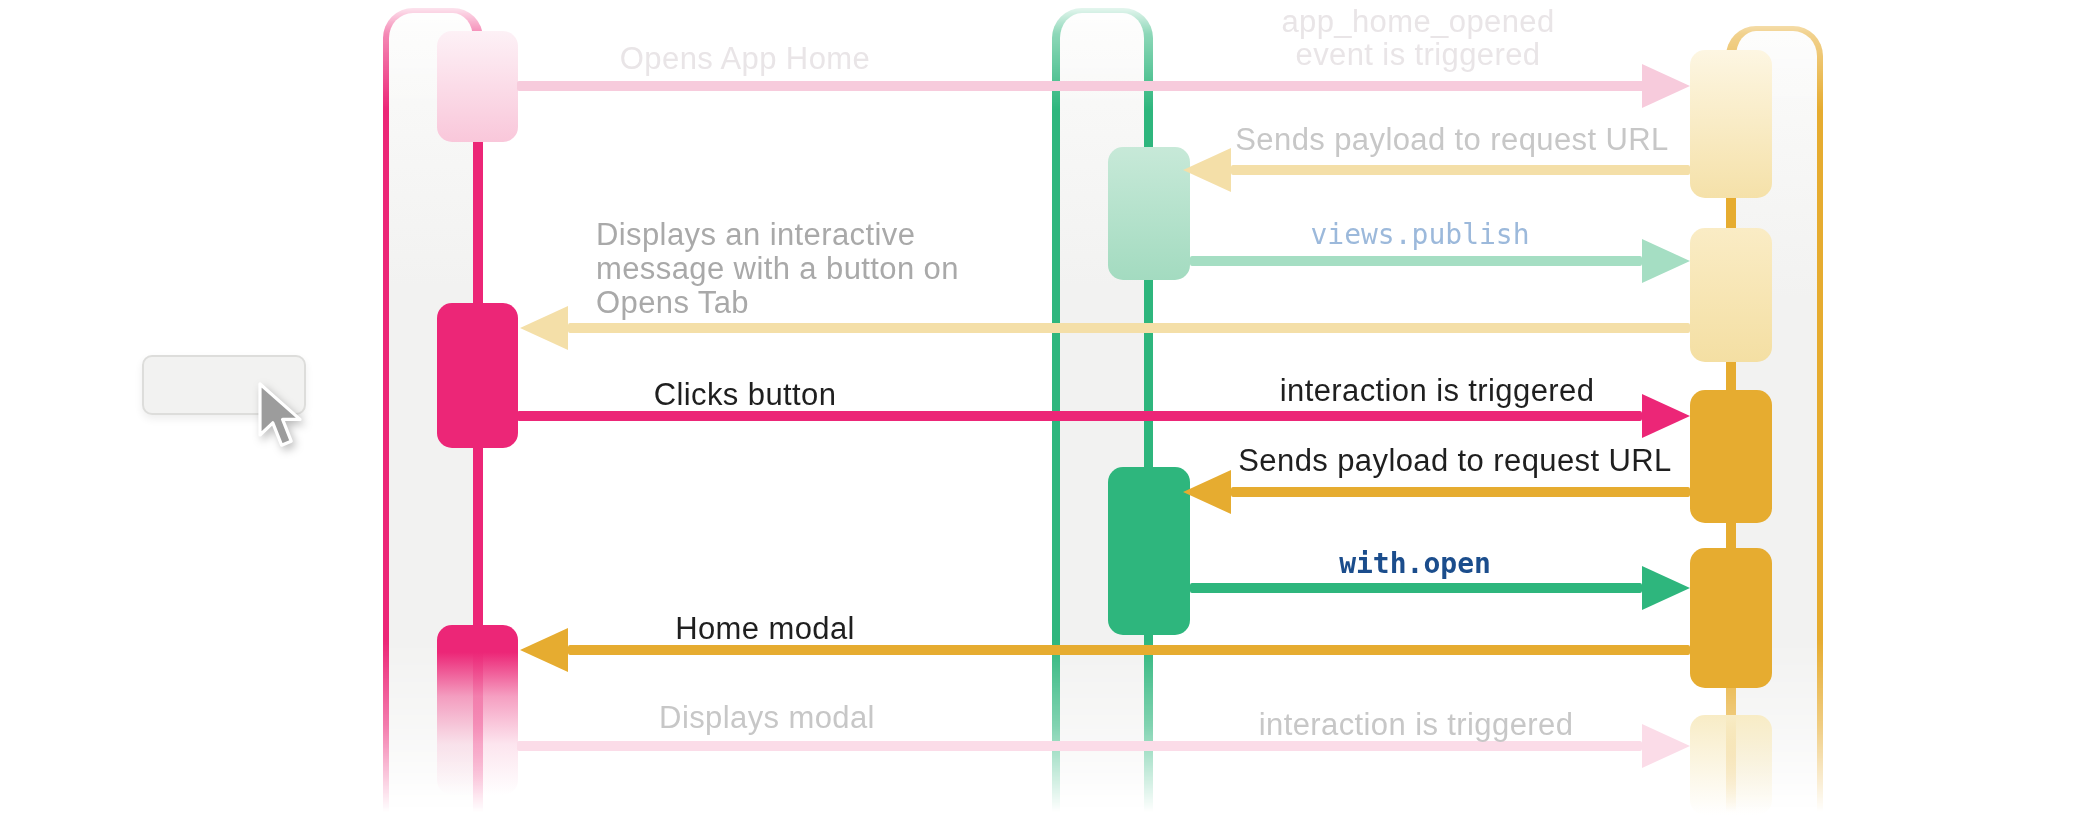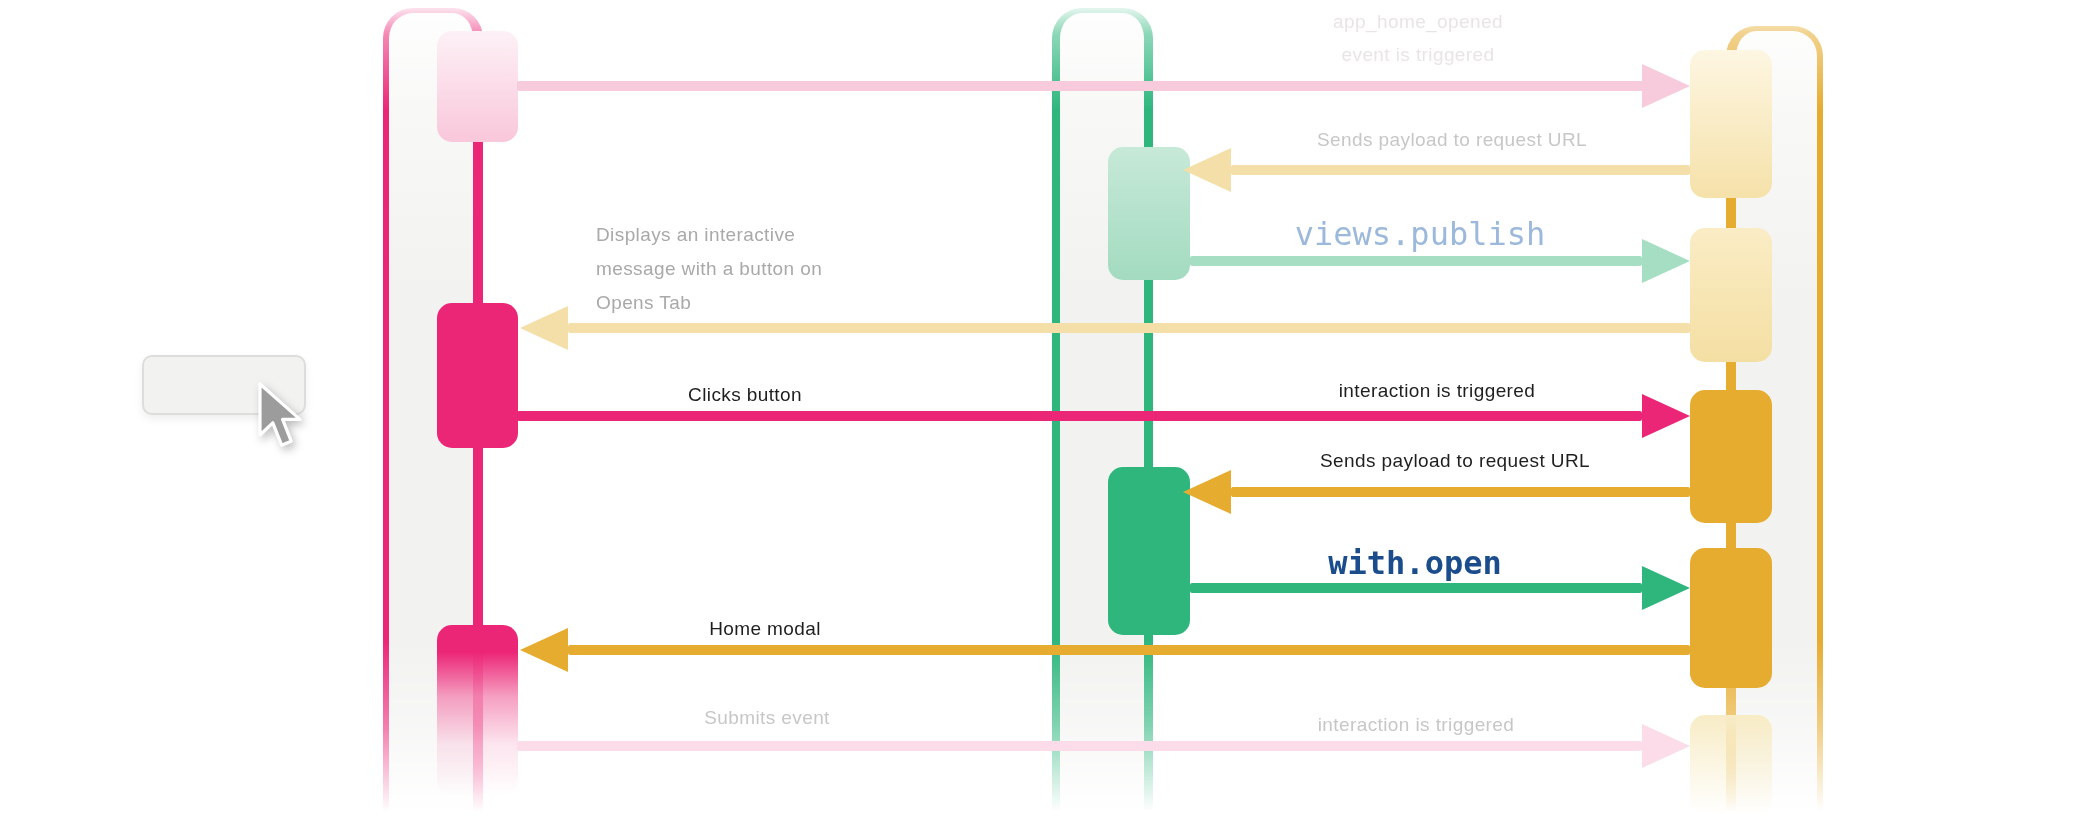--- a/index.html
+++ b/index.html
@@ -44,23 +44,23 @@
   .hl{border-right-width:48px;border-right-style:solid;}
   .c-pink  .shaft,  .shaft.c-pink  {background:var(--pink);}   .head.c-pink  {border-left-color:var(--pink);border-right-color:var(--pink);}
   .shaft.c-green {background:var(--green);}  .head.c-green {border-left-color:var(--green);border-right-color:var(--green);}
   .shaft.c-gold  {background:var(--gold);}   .head.c-gold  {border-left-color:var(--gold);border-right-color:var(--gold);}
   .shaft.c-pinklight {background:var(--pink-light);} .head.c-pinklight {border-left-color:var(--pink-light);border-right-color:var(--pink-light);}
   .shaft.c-pinkfaint {background:var(--pink-faint);} .head.c-pinkfaint {border-left-color:var(--pink-faint);border-right-color:var(--pink-faint);}
   .shaft.c-goldlight {background:var(--gold-light);} .head.c-goldlight {border-left-color:var(--gold-light);border-right-color:var(--gold-light);}
   .shaft.c-mint {background:var(--mint);}    .head.c-mint {border-left-color:var(--mint);border-right-color:var(--mint);}
 
   
-  .lbl{position:absolute;z-index:4;font-size:19px;letter-spacing:.4px;white-space:pre-line;line-height:33px;}
+  .lbl{position:absolute;z-index:4;font-size:31px;letter-spacing:.4px;white-space:pre-line;line-height:33px;}
   .ctr{transform:translateX(-50%);text-align:center;}
-  .code{font-family:"DejaVu Sans Mono","Liberation Mono",monospace;font-size:32px;letter-spacing:0;}
+  .code{font-family:"DejaVu Sans Mono","Liberation Mono",monospace;font-size:28px;letter-spacing:0;}
   .t-dark{color:var(--text-dark);}
   .t-gray{color:var(--text-gray);}
   .t-faint{color:var(--text-faint);}
   .t-ghost{color:var(--text-ghost);}
   .t-codelight{color:var(--code-light);}
   .t-codedark{color:var(--code-dark);font-weight:600;}
   .wrap3{line-height:34px;}
 
   
   .demo-btn{position:absolute;left:142px;top:355px;width:164px;height:60px;z-index:5;
@@ -111,33 +111,34 @@
 
   <div class="shaft c-green" style="left:1190px;top:583px;width:452px"></div>
   <div class="head hr c-green" style="left:1642px;top:566px"></div>
 
   <div class="head hl c-gold" style="left:520px;top:628px"></div>
   <div class="shaft c-gold" style="left:568px;top:645px;width:1122px"></div>
 
   <div class="shaft c-pinkfaint" style="left:517px;top:741px;width:1125px"></div>
   <div class="head hr c-pinkfaint" style="left:1642px;top:724px"></div>
 
+  <div class="lbl ctr t-ghost" style="left:745px;top:42px">Opens App Home</div>
   <div class="lbl ctr t-ghost" style="left:1418px;top:5px">app_home_opened
 event is triggered</div>
   <div class="lbl ctr t-faint" style="left:1452px;top:123px">Sends payload to request URL</div>
   <div class="lbl ctr code t-codelight" style="left:1420px;top:218px">views.publish</div>
   <div class="lbl t-gray wrap3" style="left:596px;top:218px">Displays an interactive
 message with a button on
 Opens Tab</div>
   <div class="lbl ctr t-dark" style="left:745px;top:378px">Clicks button</div>
   <div class="lbl ctr t-dark" style="left:1437px;top:374px">interaction is triggered</div>
   <div class="lbl ctr t-dark" style="left:1455px;top:444px">Sends payload to request URL</div>
   <div class="lbl ctr code t-codedark" style="left:1415px;top:547px">with.open</div>
   <div class="lbl ctr t-dark" style="left:765px;top:612px">Home modal</div>
-  <div class="lbl ctr t-faint" style="left:767px;top:701px">Submits event</div>
+  <div class="lbl ctr t-faint" style="left:767px;top:701px">Displays modal</div>
   <div class="lbl ctr t-faint" style="left:1416px;top:708px">interaction is triggered</div>
 
   <button class="demo-btn"></button>
   <svg class="cursor" width="54" height="70" viewBox="0 0 27 35">
     <path d="M3 1 L3 26.5 L9.4 20.4 L13.8 31.6 L18.6 29.6 L14.3 18.7 L23 18.7 Z" fill="#9C9C9C" stroke="#FFFFFF" stroke-width="1.6" stroke-linejoin="round"></path>
   </svg>
 
 </div>
 
 </body></html>

